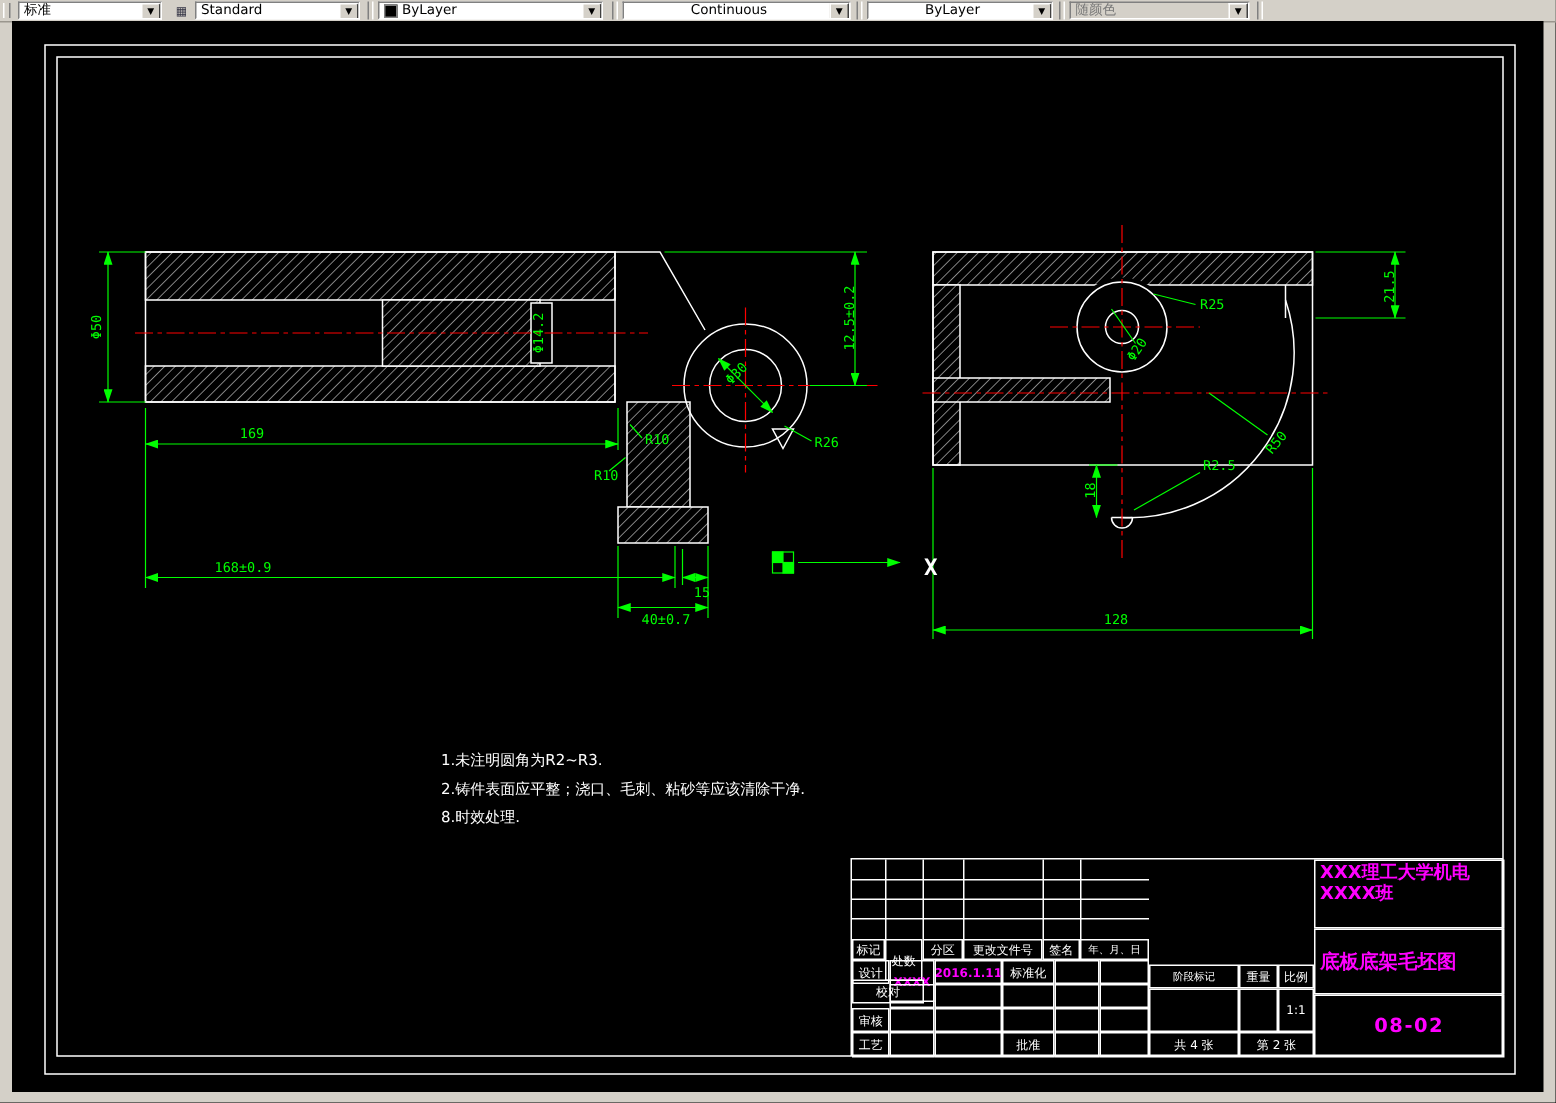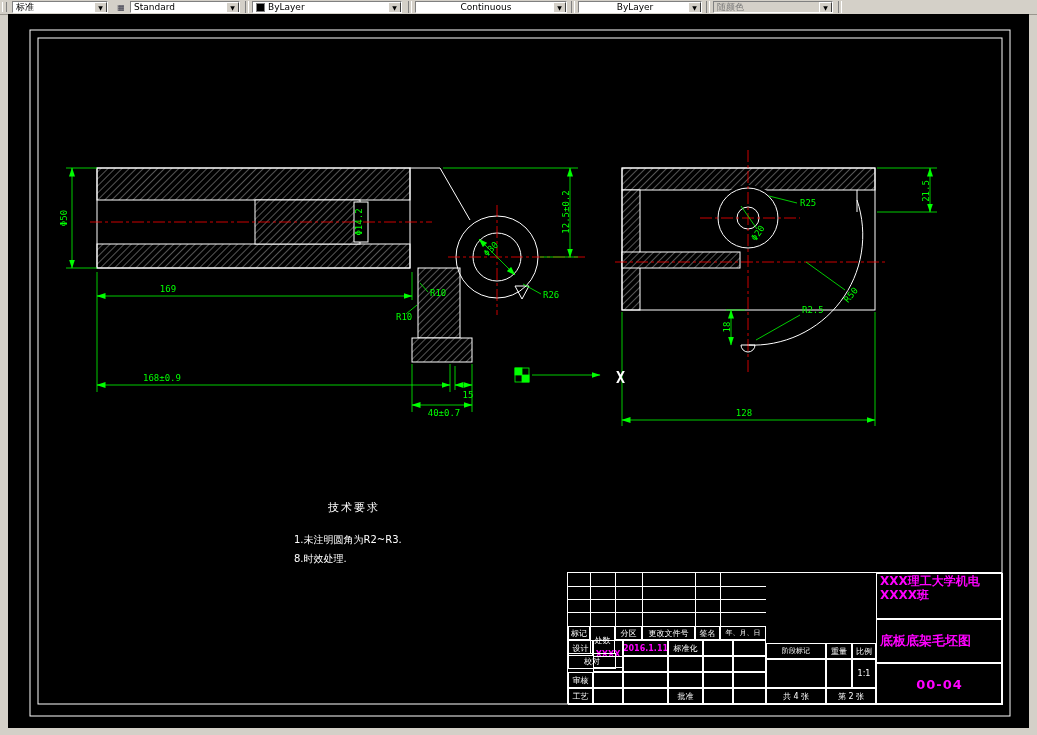--- a/index.html
+++ b/index.html
@@ -213,22 +213,22 @@
       <text class="gt" x="926" y="194" text-anchor="middle" transform="rotate(-90 926 191)">21.5</text>
       <text class="gt" x="727" y="330" text-anchor="middle" transform="rotate(-90 727 327)">18</text>
       <text class="gt" x="802" y="313">R2.5</text>
       <text class="gt" x="851" y="298" text-anchor="middle" transform="rotate(-50 851 295)">R50</text>
       <text class="gt" x="744" y="416" text-anchor="middle">128</text>
     </g>
   </svg>
 
   
   <div class="tech">
-    <div class="tech-title">技术要求</div>
     <div>1.未注明圆角为R2~R3.</div>
+    <div>2.铸件表面应平整；浇口、毛刺、粘砂等应该清除干净.</div>
     <div>8.时效处理.</div>
   </div>
 
   
   <div class="tb">
 
     <div class="vl" style="left:22px;top:0;height:53px"></div>
     <div class="vl" style="left:47px;top:0;height:53px"></div>
     <div class="vl" style="left:74px;top:0;height:53px"></div>
     <div class="vl" style="left:127px;top:0;height:53px"></div>
@@ -279,15 +279,15 @@
     <div class="tc" style="left:258px;top:86px;width:26px;height:29px"></div>
     <div class="tc" style="left:284px;top:86px;width:24px;height:29px">1:1</div>
     <div class="tc" style="left:198px;top:115px;width:60px;height:17px">共 4 张</div>
     <div class="tc" style="left:258px;top:115px;width:50px;height:17px">第 2 张</div>
 
     <div class="tc left mag" style="left:308px;top:46px;width:127px;height:44px;font-size:13px">底板底架毛坯图</div>
     <div class="tc left mag org" style="left:308px;top:0;width:127px;height:46px">
       <span>XXX理工大学机电</span>
       <span>XXXX班</span>
     </div>
-    <div class="tc mag" style="left:308px;top:90px;width:127px;height:42px;font-size:13px;letter-spacing:1px">00-04</div>
+    <div class="tc mag" style="left:308px;top:90px;width:127px;height:42px;font-size:13px;letter-spacing:1px">08-02</div>
   </div>
 </div>
 
 </body></html>

